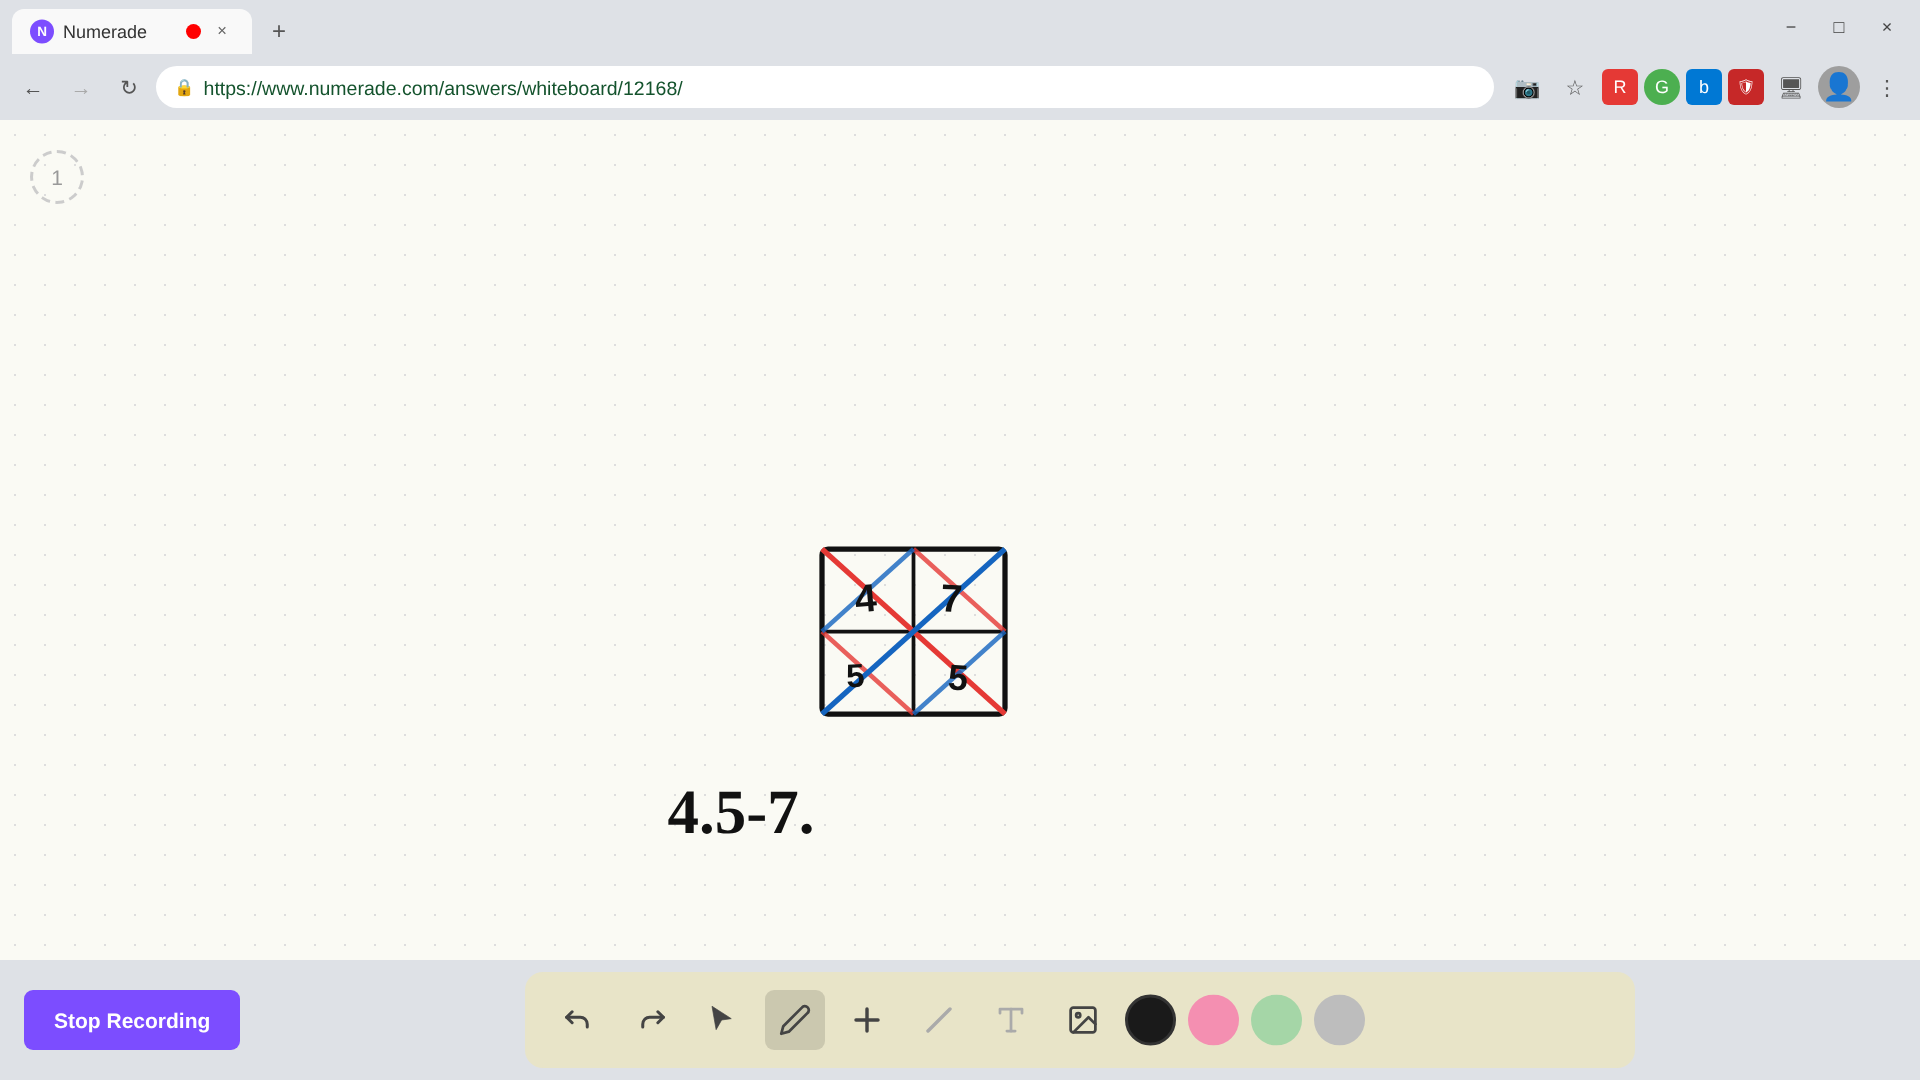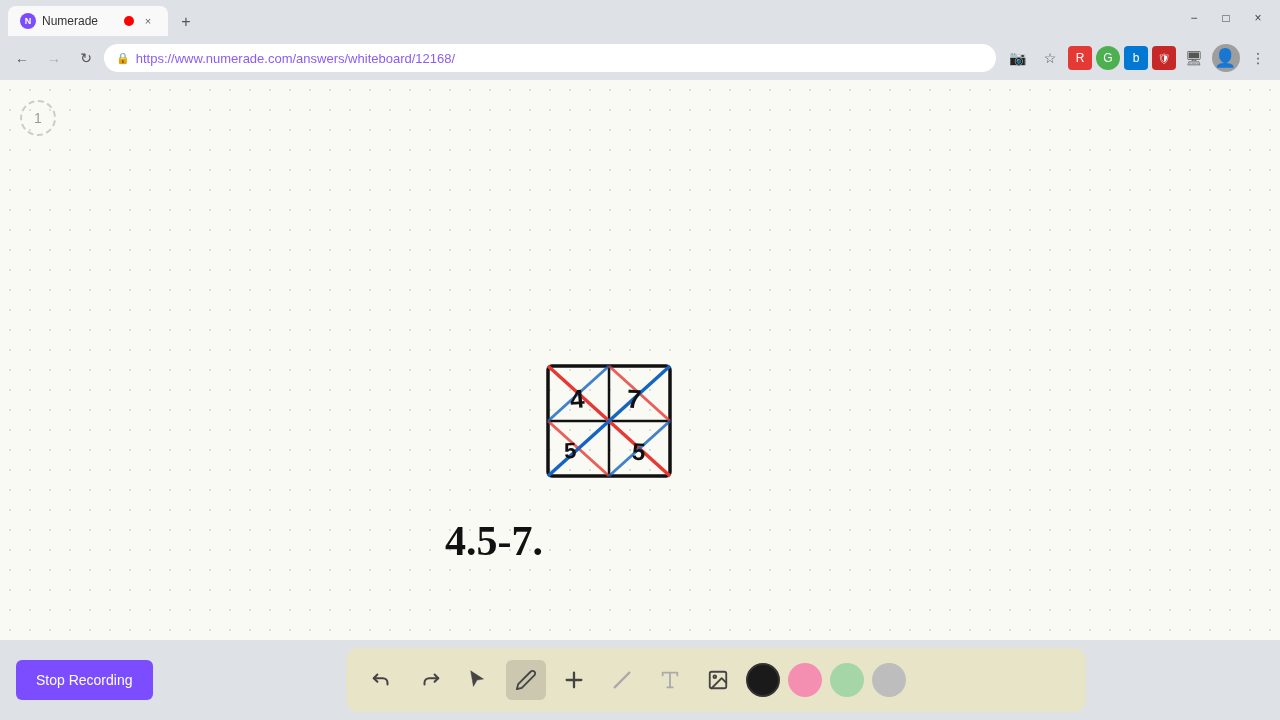--- a/index.html
+++ b/index.html
@@ -148,21 +148,21 @@
     }
 
     .lock-icon {
       color: #666;
       font-size: 11px;
     }
 
     .address-text {
       flex: 1;
       font-size: 13px;
-      color: #8b5cf6;
+      color: #14532d;
     }
 
     .toolbar-icons {
       display: flex;
       align-items: center;
       gap: 4px;
       margin-left: 4px;
     }
 
     .toolbar-icon {
@@ -230,21 +230,21 @@
       gap: 16px;
     }
 
     .stop-recording-btn {
       background: #7c4dff;
       color: white;
       border: none;
       border-radius: 6px;
       padding: 12px 20px;
       font-size: 14px;
-      font-weight: 400;
+      font-weight: 700;
       cursor: pointer;
       white-space: nowrap;
     }
 
     .tool-palette {
       background: #e8e4c8;
       border-radius: 12px;
       height: 64px;
       display: flex;
       align-items: center;

